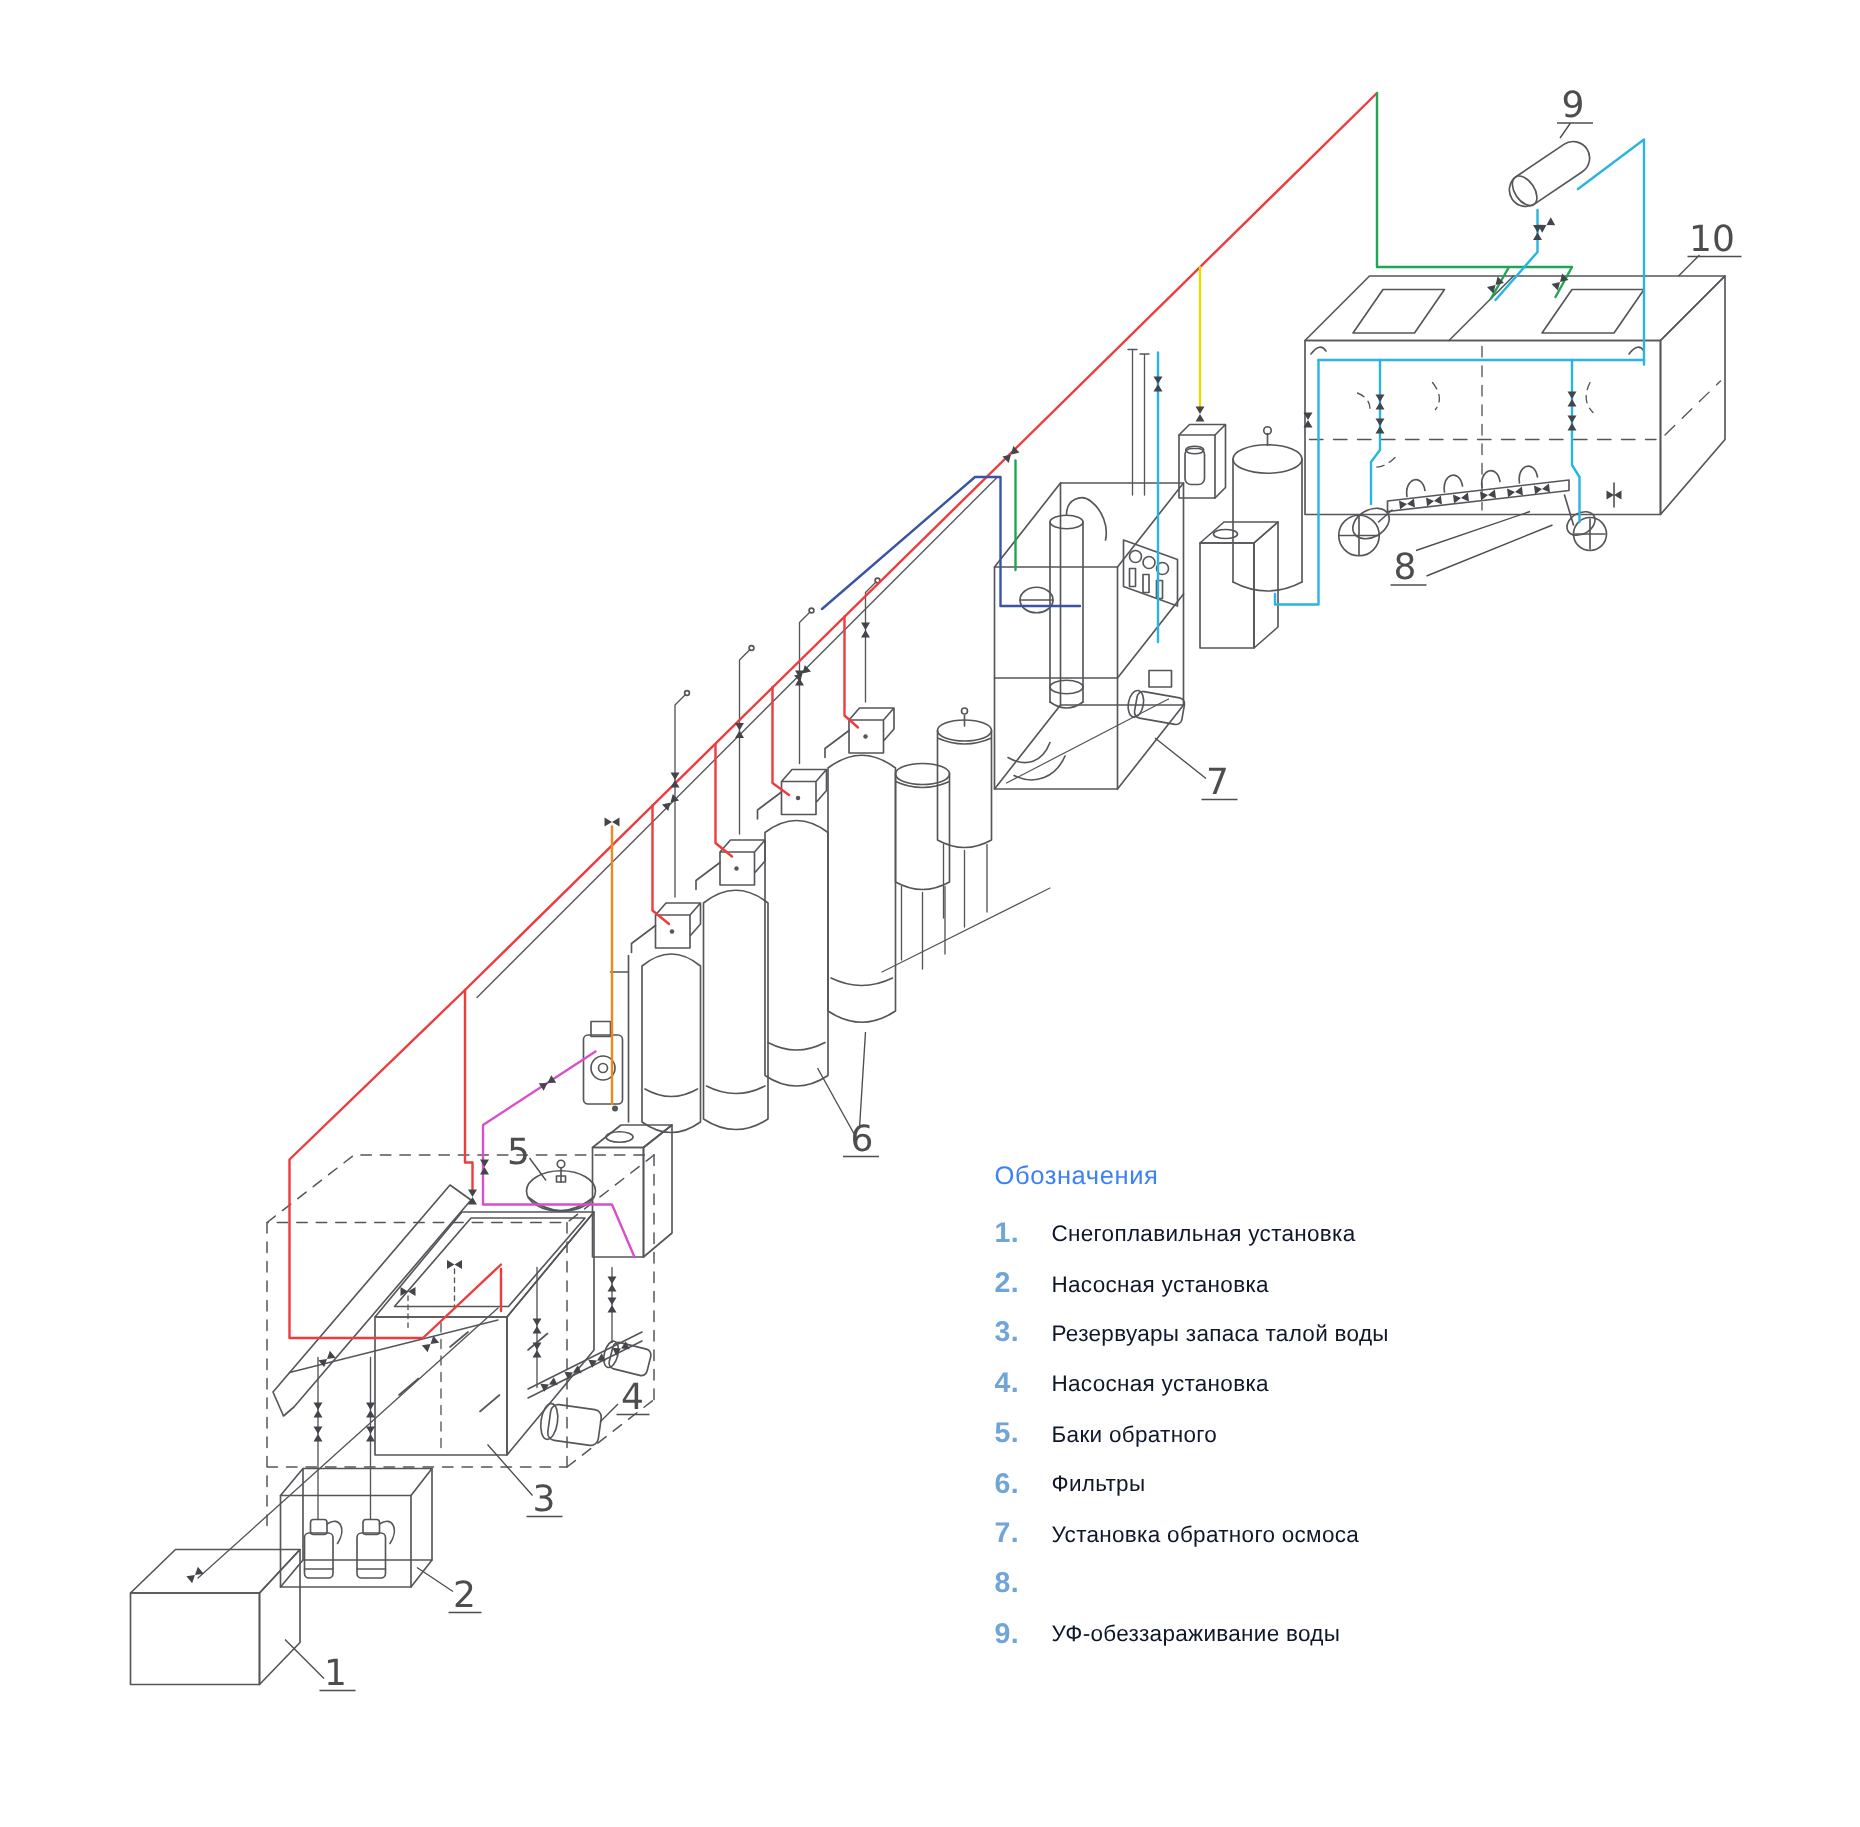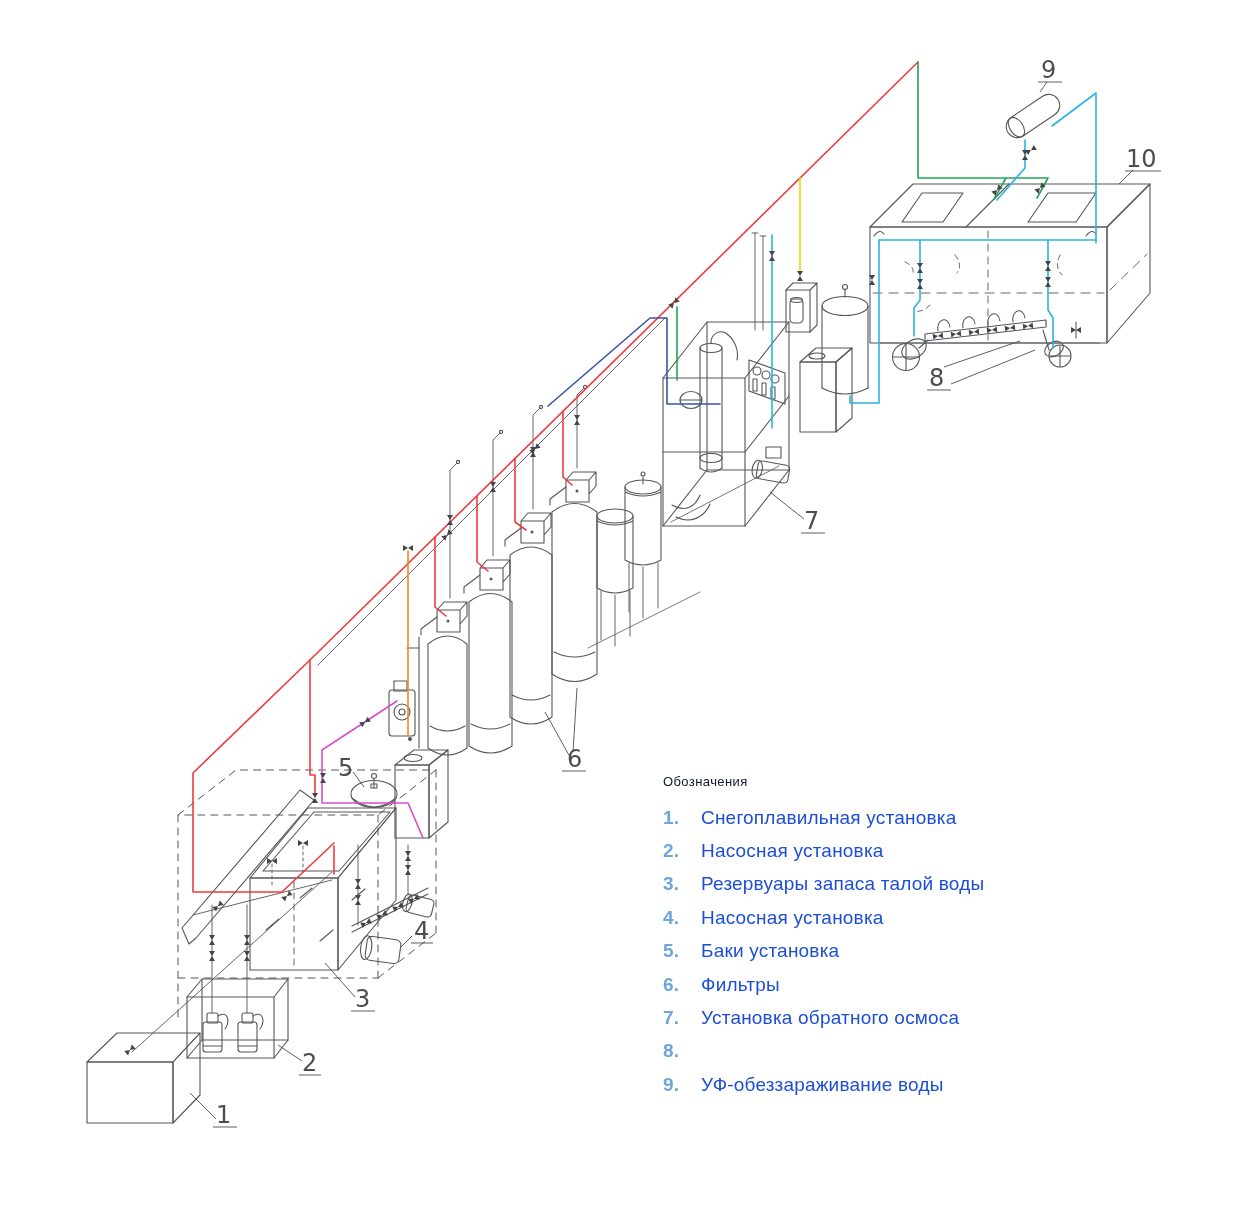--- a/index.html
+++ b/index.html
@@ -1,24 +1,24 @@
 <!DOCTYPE html>
 <html><head>
 <meta charset="utf-8">
 <style>
   html,body{margin:0;padding:0;background:#ffffff;}
   body{width:1240px;height:1218px;position:relative;font-family:"Liberation Sans",sans-serif;overflow:hidden;}
   .stage{position:absolute;inset:0;}
   svg{position:absolute;left:0;top:0;}
   .legend{position:absolute;left:663px;top:774px;width:540px;}
-  .legend-title{font-size:13px;color:#0f172a;letter-spacing:.4px;margin:0 0 12px 0;}
+  .legend-title{font-size:17px;color:#3b82f6;letter-spacing:.4px;margin:0 0 12px 0;}
   .legend-list{margin:0;padding:0;list-style:none;}
   .legend-row{display:flex;align-items:center;height:33.4px;}
   .legend-num{width:38px;flex:0 0 38px;color:#6fa5d8;font-weight:700;font-size:19px;letter-spacing:.3px;}
-  .legend-label{color:#1d4ed8;font-size:19px;letter-spacing:.2px;white-space:nowrap;}
+  .legend-label{color:#0f172a;font-size:15px;letter-spacing:.2px;white-space:nowrap;}
   text.callout{font-family:"DejaVu Sans",sans-serif;font-size:24px;fill:#4c4d4f;}
 </style>
 </head>
 <body>
 
 <div class="stage">
 <svg width="1240" height="1218" viewBox="0 0 1240 1218">
   <defs>
     <g id="bt">
           <path d="M-5,-3L0,0L-5,3Z M5,-3L0,0L5,3Z"></path>
@@ -374,21 +374,21 @@
     <li class="legend-row">
           <span class="legend-num">3.</span>
           <span class="legend-label">Резервуары запаса талой воды</span>
         </li>
     <li class="legend-row">
           <span class="legend-num">4.</span>
           <span class="legend-label">Насосная установка</span>
         </li>
     <li class="legend-row">
           <span class="legend-num">5.</span>
-          <span class="legend-label">Баки установка</span>
+          <span class="legend-label">Баки обратного</span>
         </li>
     <li class="legend-row">
           <span class="legend-num">6.</span>
           <span class="legend-label">Фильтры</span>
         </li>
     <li class="legend-row">
           <span class="legend-num">7.</span>
           <span class="legend-label">Установка обратного осмоса</span>
         </li>
     <li class="legend-row">

